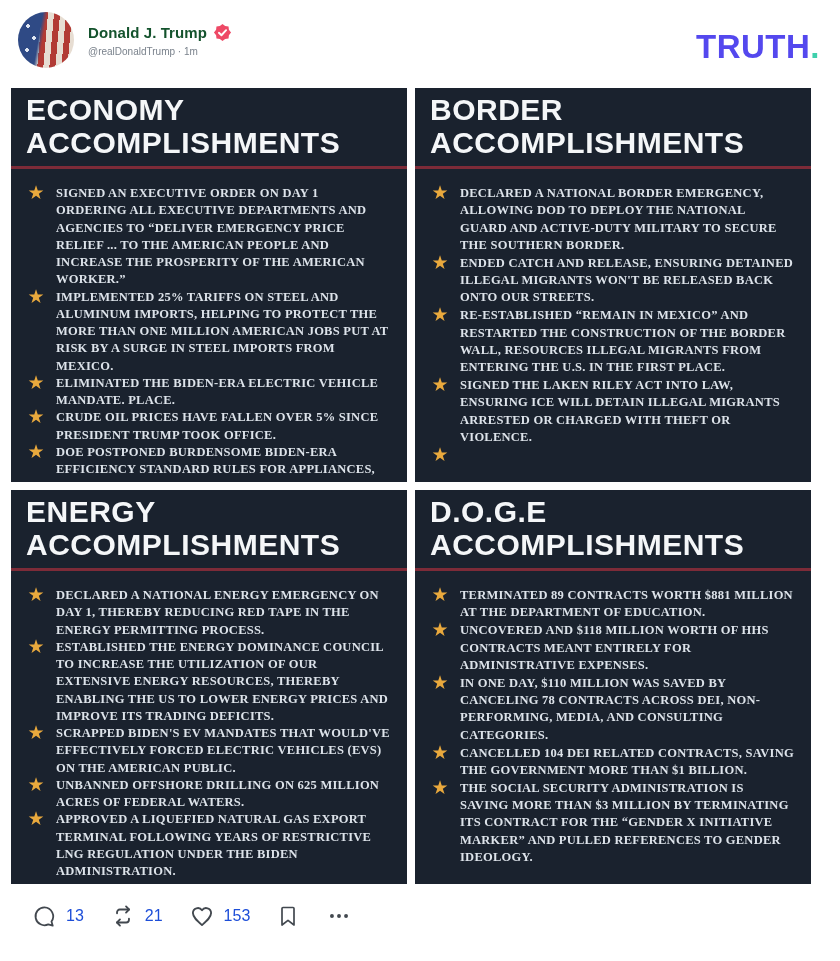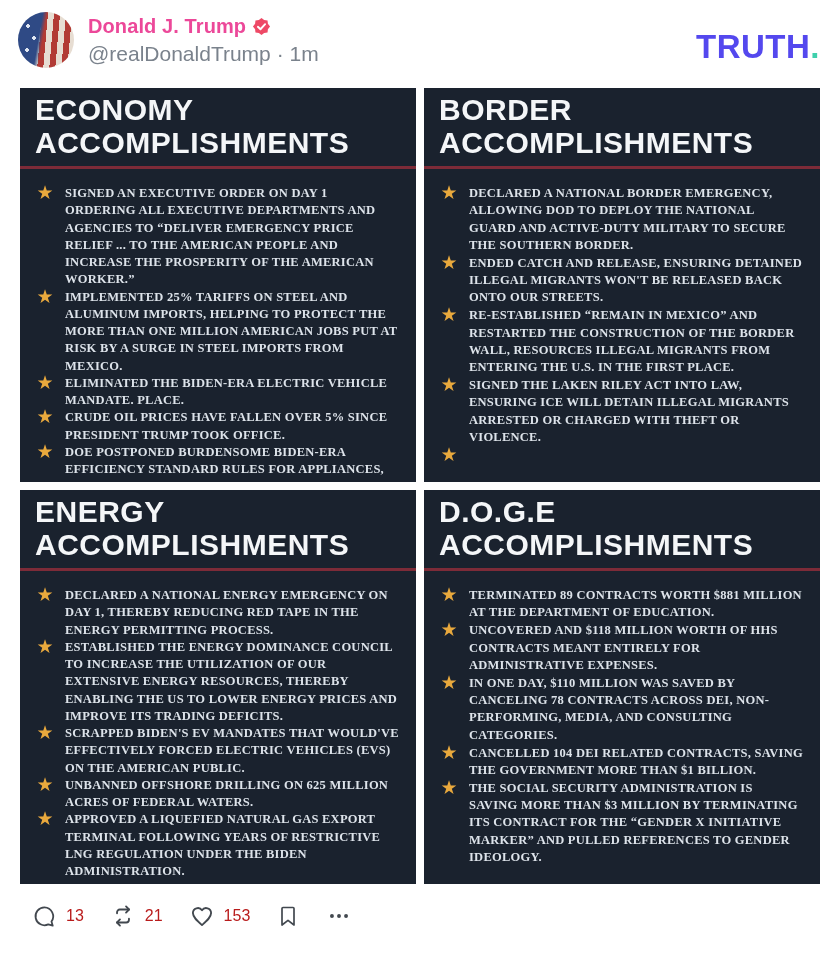--- a/index.html
+++ b/index.html
@@ -19,32 +19,32 @@
     background:
       radial-gradient(circle 2px at 10px 14px, #dfe6f2 0 1.6px, transparent 2px),
       radial-gradient(circle 2px at 16px 26px, #dfe6f2 0 1.6px, transparent 2px),
       radial-gradient(circle 2px at 9px 38px, #dfe6f2 0 1.6px, transparent 2px),
       linear-gradient(100deg, #2f4a85 0 38%, rgba(47,74,133,0) 45%),
       repeating-linear-gradient(95deg, #b23b35 0 6px, #e7ddd2 6px 12px);
     flex: 0 0 auto;
   }
   .header-text { display: flex; flex-direction: column; justify-content: center; gap: 4px; }
   .name-row { display: flex; align-items: center; gap: 6px; }
-  .display-name { font-size: 20px; font-weight: bold; color: #ec4899; letter-spacing: .1px; }
+  .display-name { font-size: 15px; font-weight: bold; color: #14532d; letter-spacing: .1px; }
   .badge { width: 19px; height: 19px; display: inline-block; }
-  .handle { font-size: 21px; color: #7a828c; }
+  .handle { font-size: 10px; color: #7a828c; }
 
   
   .brand { position: absolute; top: 28px; right: 20px; font-weight: bold; font-size: 33px; letter-spacing: .5px; }
   .brand .word { color: #5448ee; }
   .brand .dot { color: #3fd0ac; }
 
   
   .media-grid {
-    position: absolute; top: 88px; left: 20px;
+    position: absolute; top: 88px; left: 11px;
     width: 800px; height: 796px;
     display: grid;
     grid-template-columns: 1fr 1fr;
     grid-template-rows: 1fr 1fr;
     gap: 8px;
     cursor: pointer;
   }
   .panel {
     background: #1a222e;
     display: flex; flex-direction: column;
@@ -88,21 +88,21 @@
   .actions {
     position: absolute; top: 903px; left: 32px;
     display: flex; align-items: center; gap: 26px;
   }
   .action {
     display: flex; align-items: center; gap: 9px;
     background: none; border: none; cursor: pointer;
     color: #4a5058; font-family: "Liberation Sans", sans-serif;
   }
   .action svg { display: block; }
-  .action .count { font-size: 16px; color: #b91c1c; }
+  .action .count { font-size: 16px; color: #1d4ed8; }
 </style>
 </head>
 <body>
 
 <div class="page">
 
   <div class="header">
     <div class="avatar"></div>
     <div class="header-text">
       <div class="name-row">

